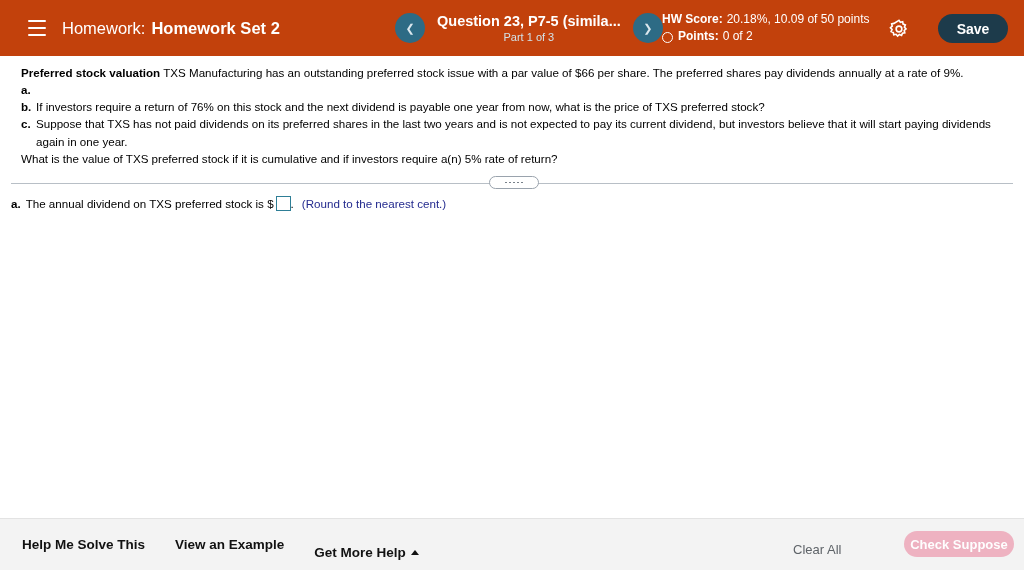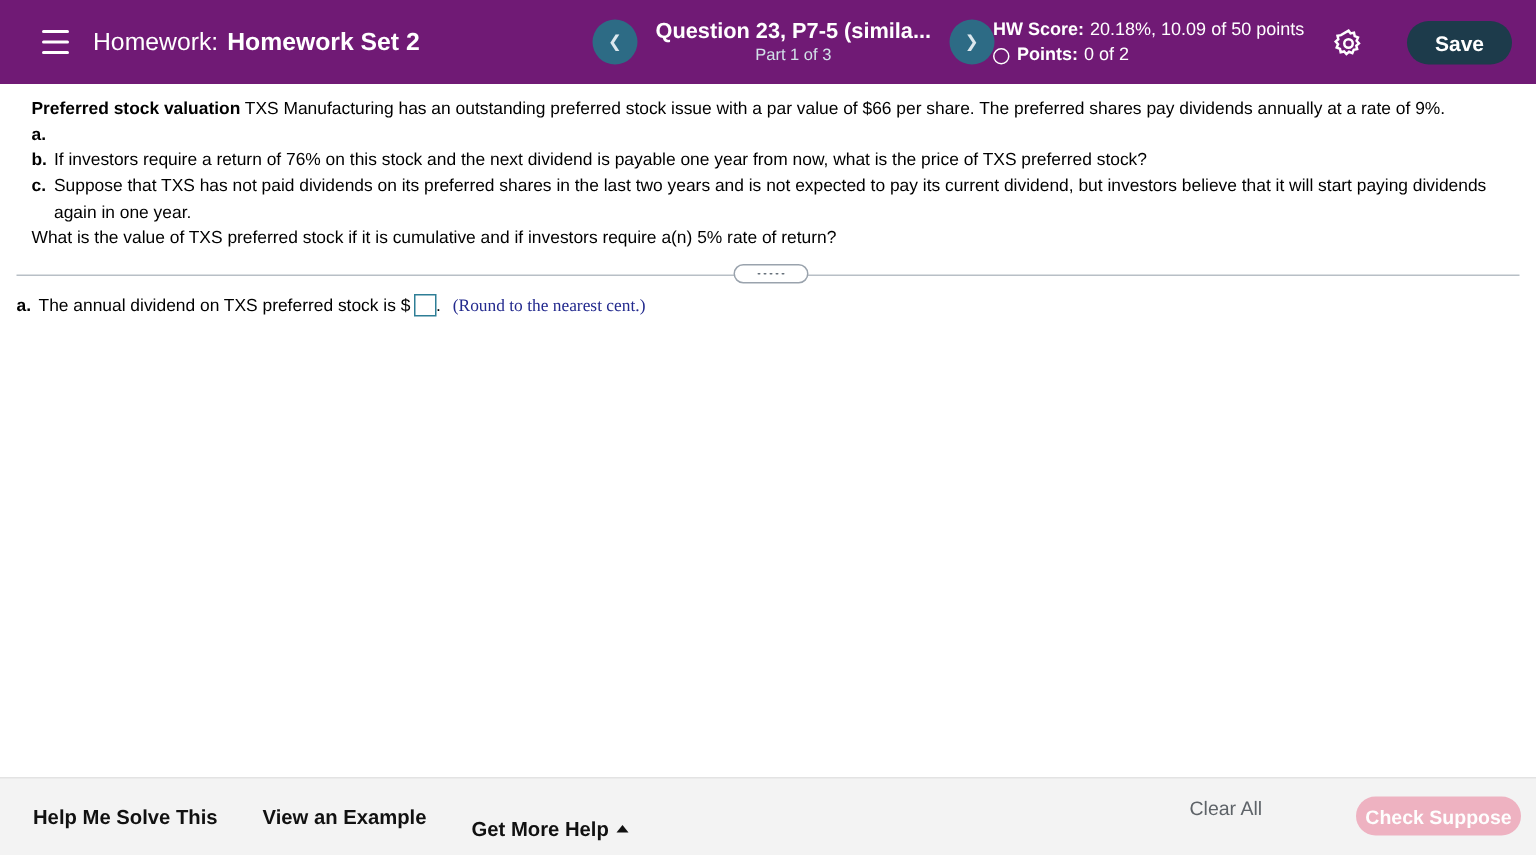--- a/index.html
+++ b/index.html
@@ -20,21 +20,21 @@
     width: 1024px;
     height: 570px;
   }
 
   
   .header {
     position: absolute;
     top: 0; left: 0;
     width: 1024px;
     height: 56px;
-    background: #701a75;
+    background: #c2410c;
     display: flex;
     align-items: center;
     box-sizing: border-box;
   }
   .hamburger {
     width: 34px;
     height: 34px;
     margin-left: 20px;
     display: flex;
     flex-direction: column;
@@ -216,21 +216,20 @@
     margin: 0 0 0 2px;
     padding: 0;
     box-sizing: border-box;
     font-size: 11px;
     font-family: "Liberation Sans", sans-serif;
     vertical-align: middle;
   }
   .hint {
     color: #232a8e;
     margin-left: 8px;
-    font-family: Liberation Serif, serif;
   }
 
   
   .footer {
     position: absolute;
     left: 0;
     top: 518px;
     width: 1024px;
     height: 52px;
     background: #f3f3f3;
@@ -252,21 +251,21 @@
   .caret-up {
     width: 0; height: 0;
     border-left: 4px solid transparent;
     border-right: 4px solid transparent;
     border-bottom: 5px solid #111111;
     display: inline-block;
   }
   .clear-all {
     position: absolute;
     left: 793px;
-    top: 12px;
+    top: 23px;
     font-size: 13px;
     color: #5e6368;
     cursor: pointer;
   }
   .check-answer {
     position: absolute;
     left: 904px;
     top: 531px;
     width: 110px;
     height: 26px;

